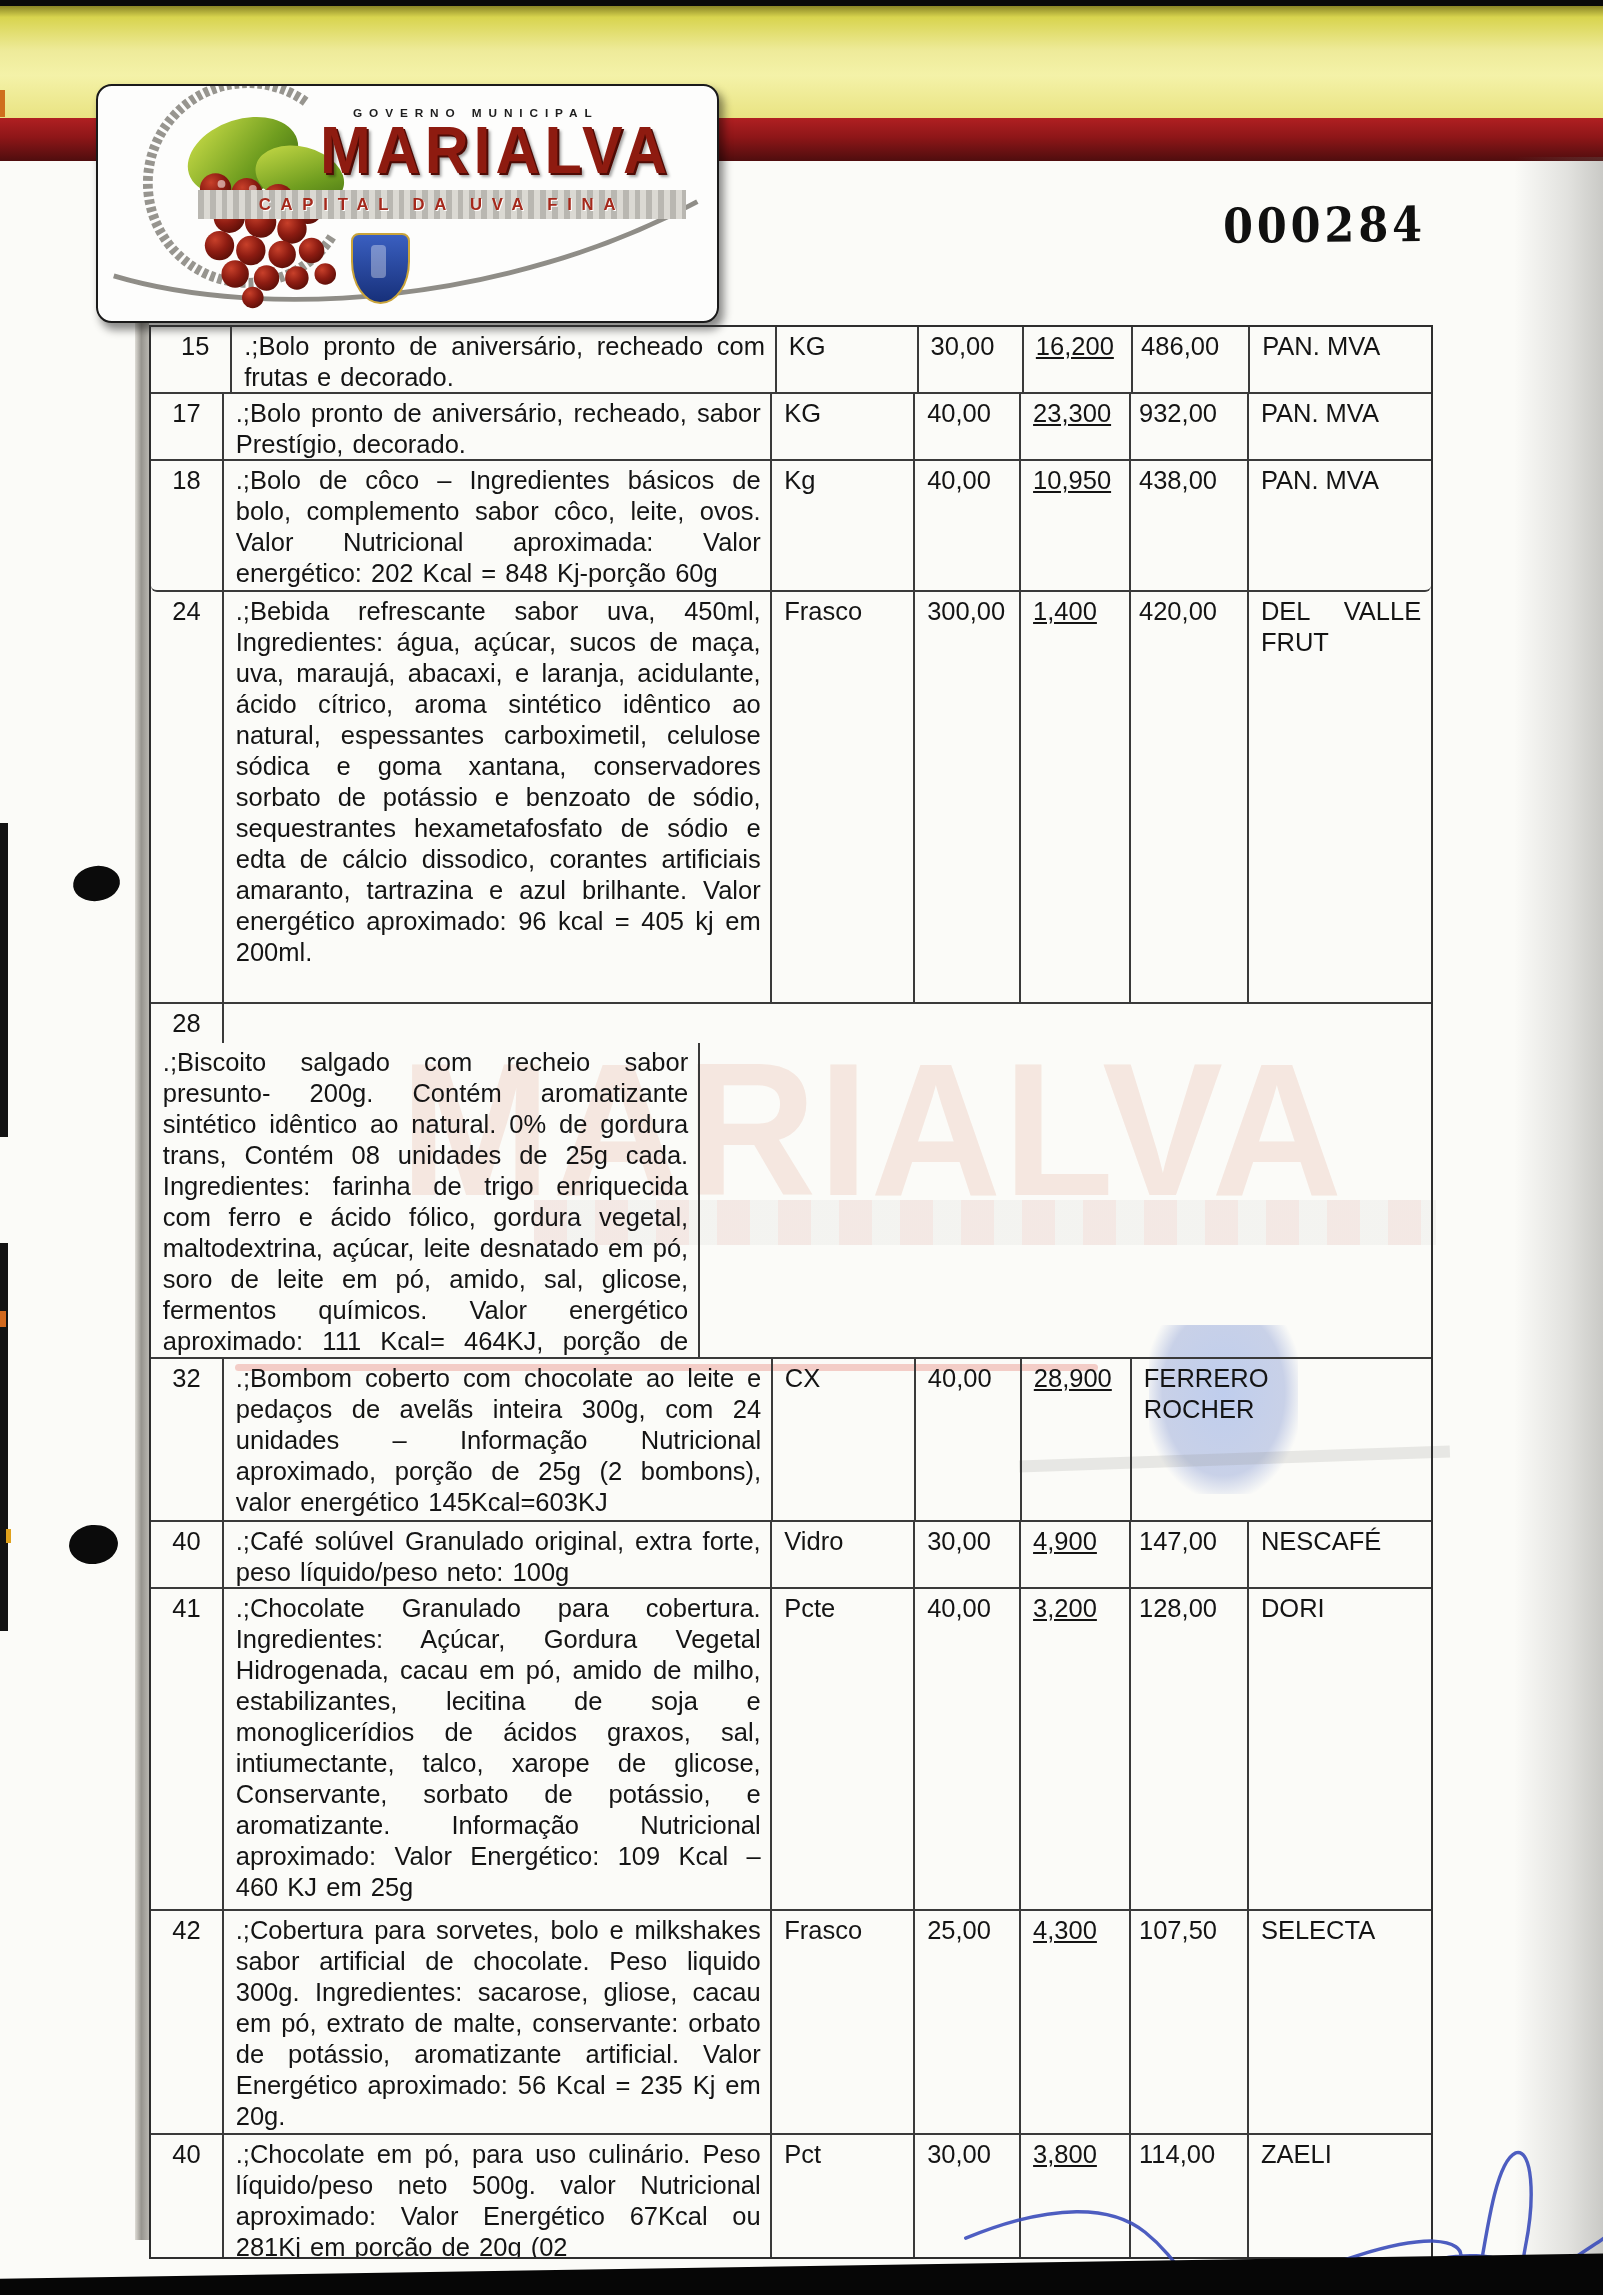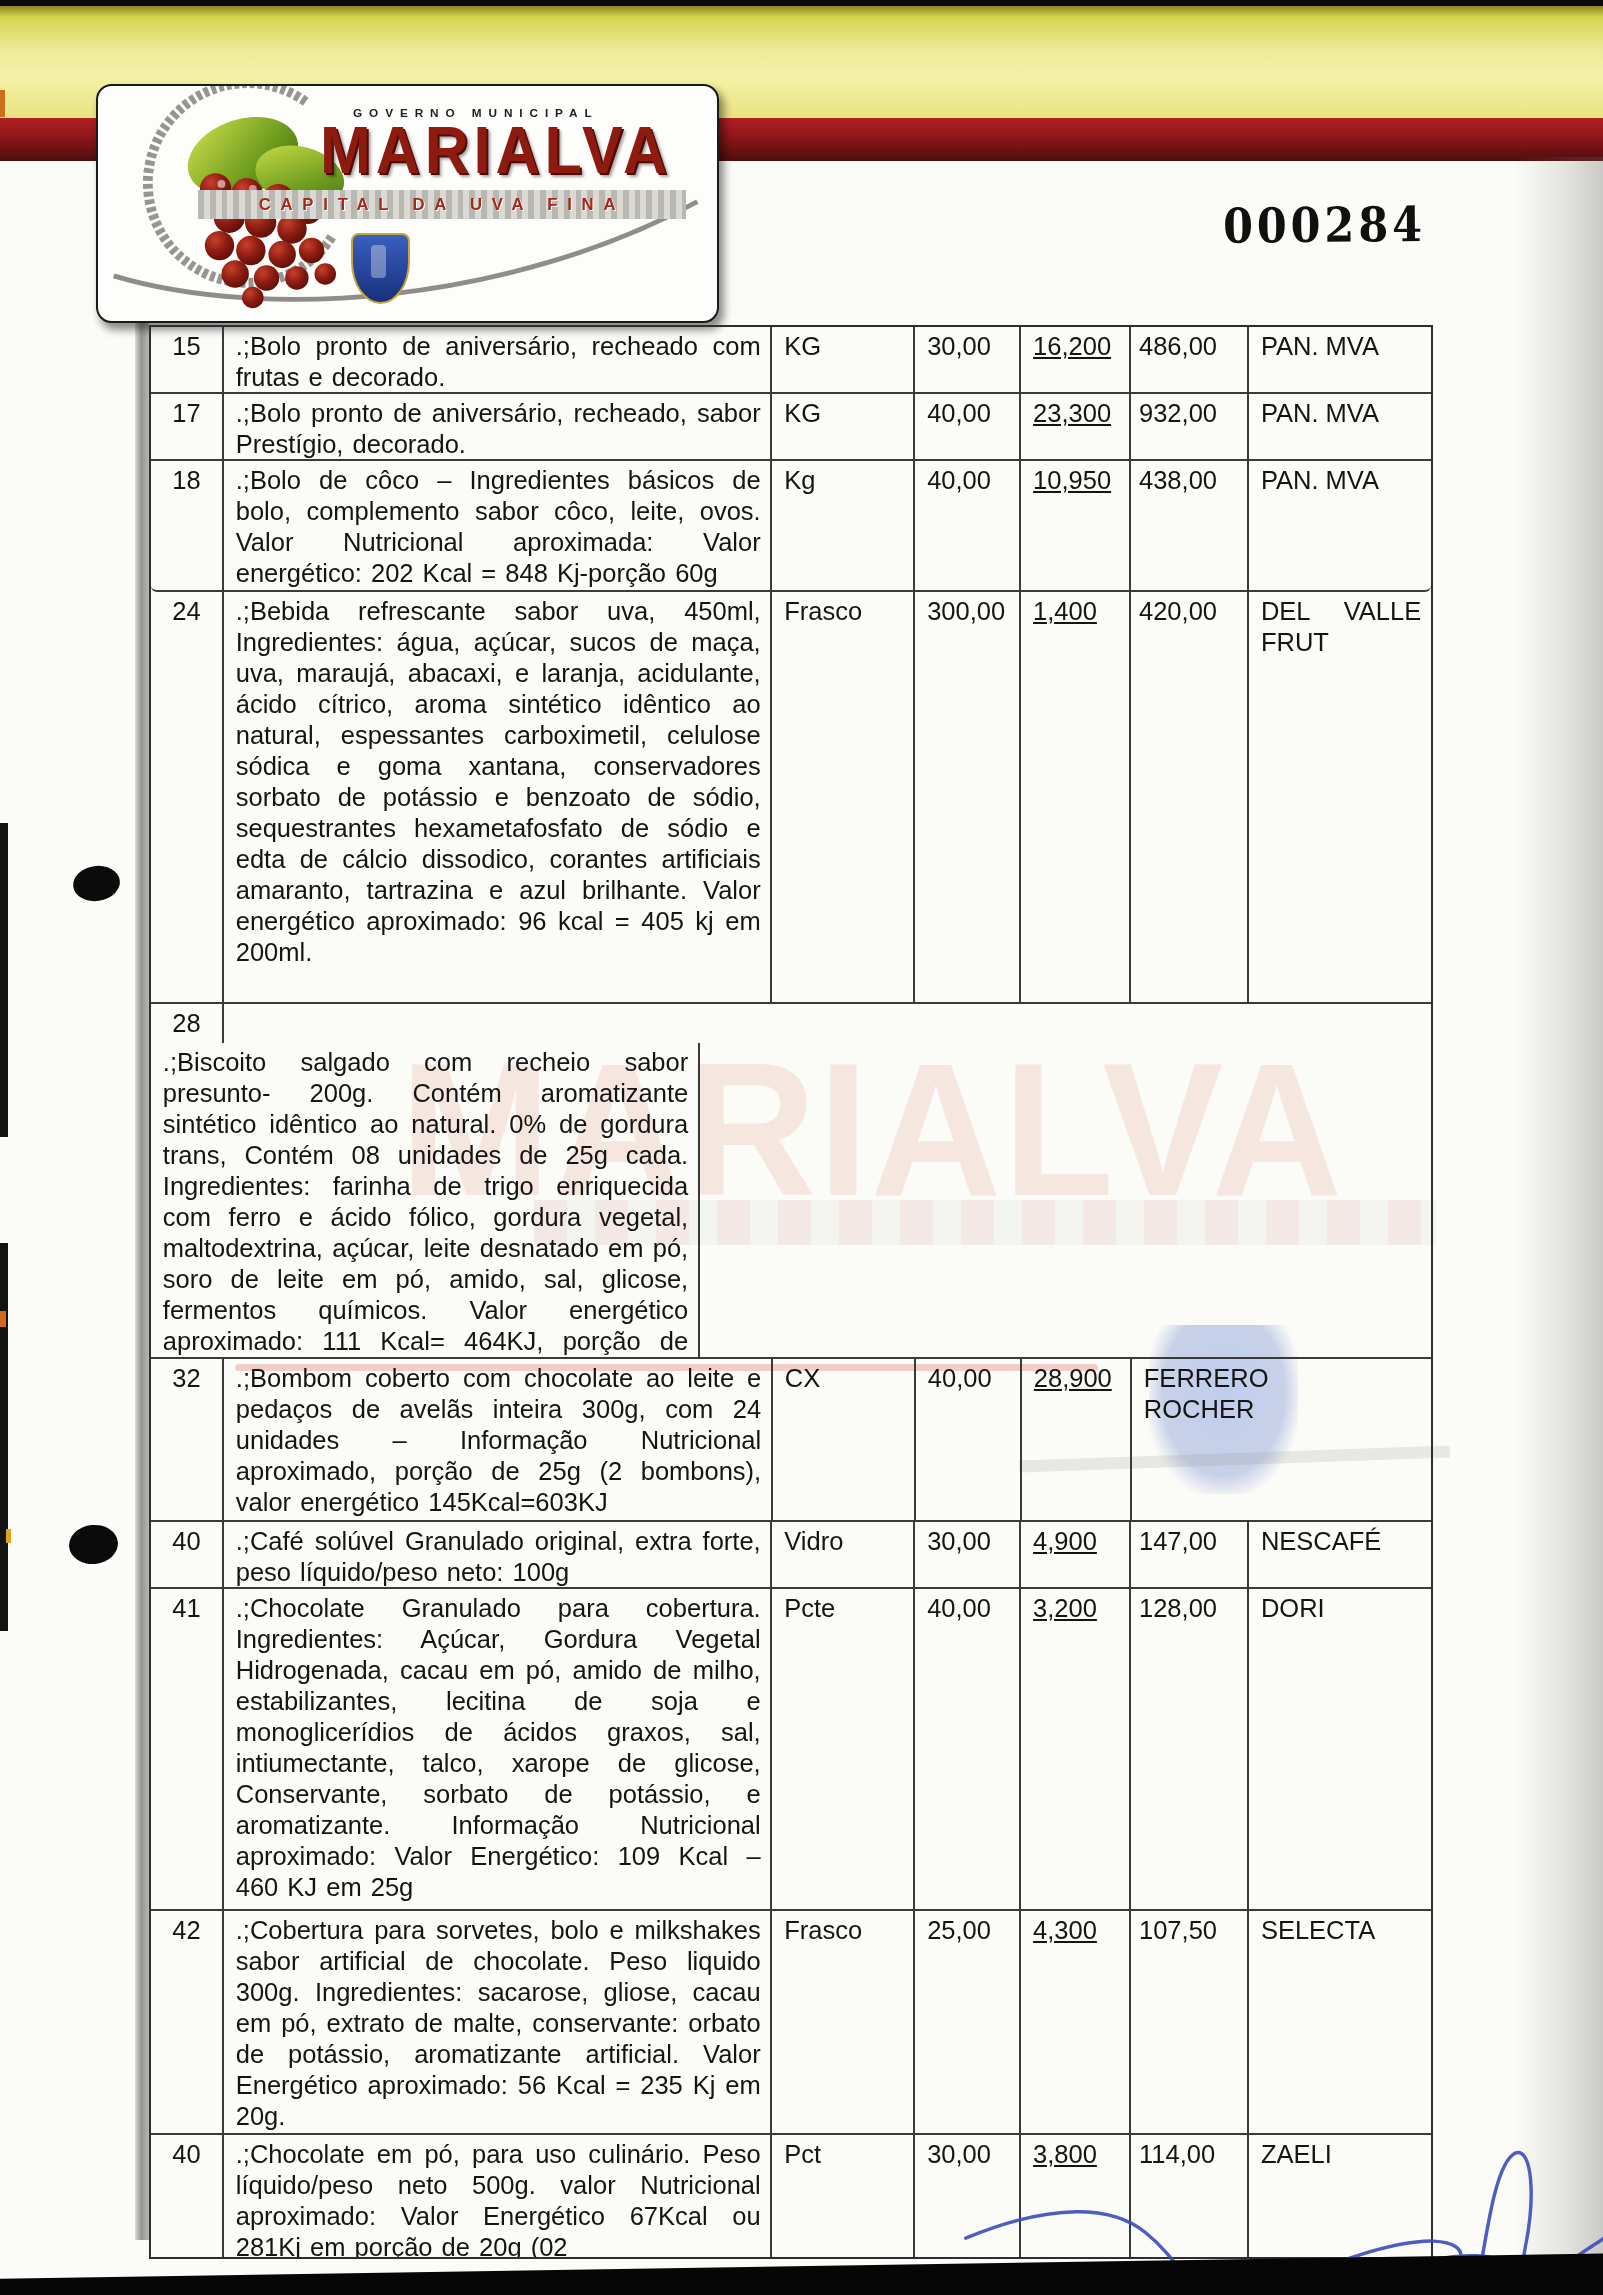--- a/index.html
+++ b/index.html
@@ -137,21 +137,21 @@
     <div class="marialva">MARIALVA</div>
     <div class="capital-band">
       <span>CAPITAL DA UVA FINA</span>
     </div>
     <div class="shield"></div>
   </div>
 
   <div class="stamp">000284</div>
 
   <div class="table" id="items-table">
-      <div class="trow" style="height: 65px;">
+      <div class="trow" style="height: 65px; padding-left: 9px;">
         <div class="cell col-item">15</div>
         <div class="cell col-desc">.;Bolo pronto de aniversário, recheado com frutas e decorado.</div>
         <div class="cell col-unit">KG</div>
         <div class="cell col-qty">30,00</div>
         <div class="cell col-price">16,200</div>
         <div class="cell col-total">486,00</div>
         <div class="cell col-brand">PAN. MVA</div>
       </div>
       <div class="trow" style="height: 65px;">
         <div class="cell col-item">17</div>

